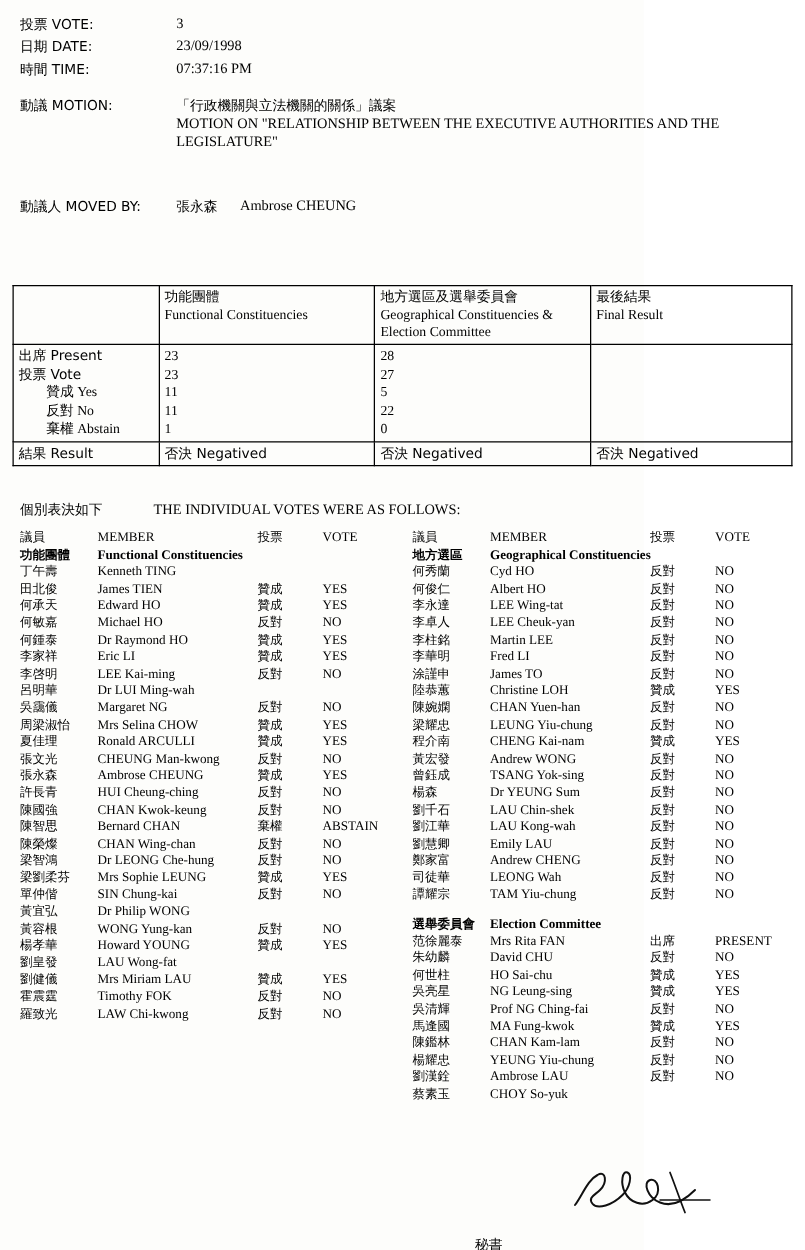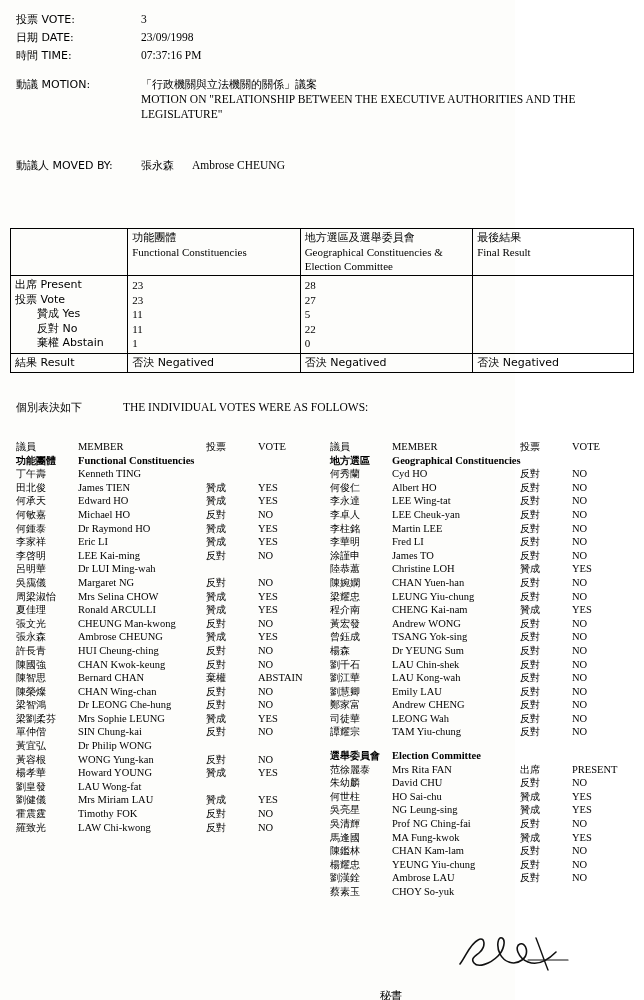--- a/index.html
+++ b/index.html
@@ -82,32 +82,32 @@
   .sum-inner {
     width: 100%;
     border-collapse: collapse;
     font-size: 11px;
   }
   .sum-inner td {
     border: none;
     padding: 0 0 0 0;
     line-height: 14.5px;
   }
-  .indent1 { padding-left: 22px !important; }
+  .indent1 { padding-left: 22px !important; font-family: Liberation Serif, serif; }
   
   .indiv-head {
     position: absolute;
     left: 16px;
     top: 400px;
     font-size: 11.5px;
   }
   .indiv-head .en { margin-left: 38px; }
   .votes {
     position: absolute;
-    top: 440px;
+    top: 424px;
     font-size: 10.5px;
     line-height: 13.6px;
   }
   .votes.left { left: 16px; width: 300px; }
   .votes.right { left: 330px; width: 300px; }
   table.vt {
     border-collapse: collapse;
     width: 100%;
   }
   table.vt td {

